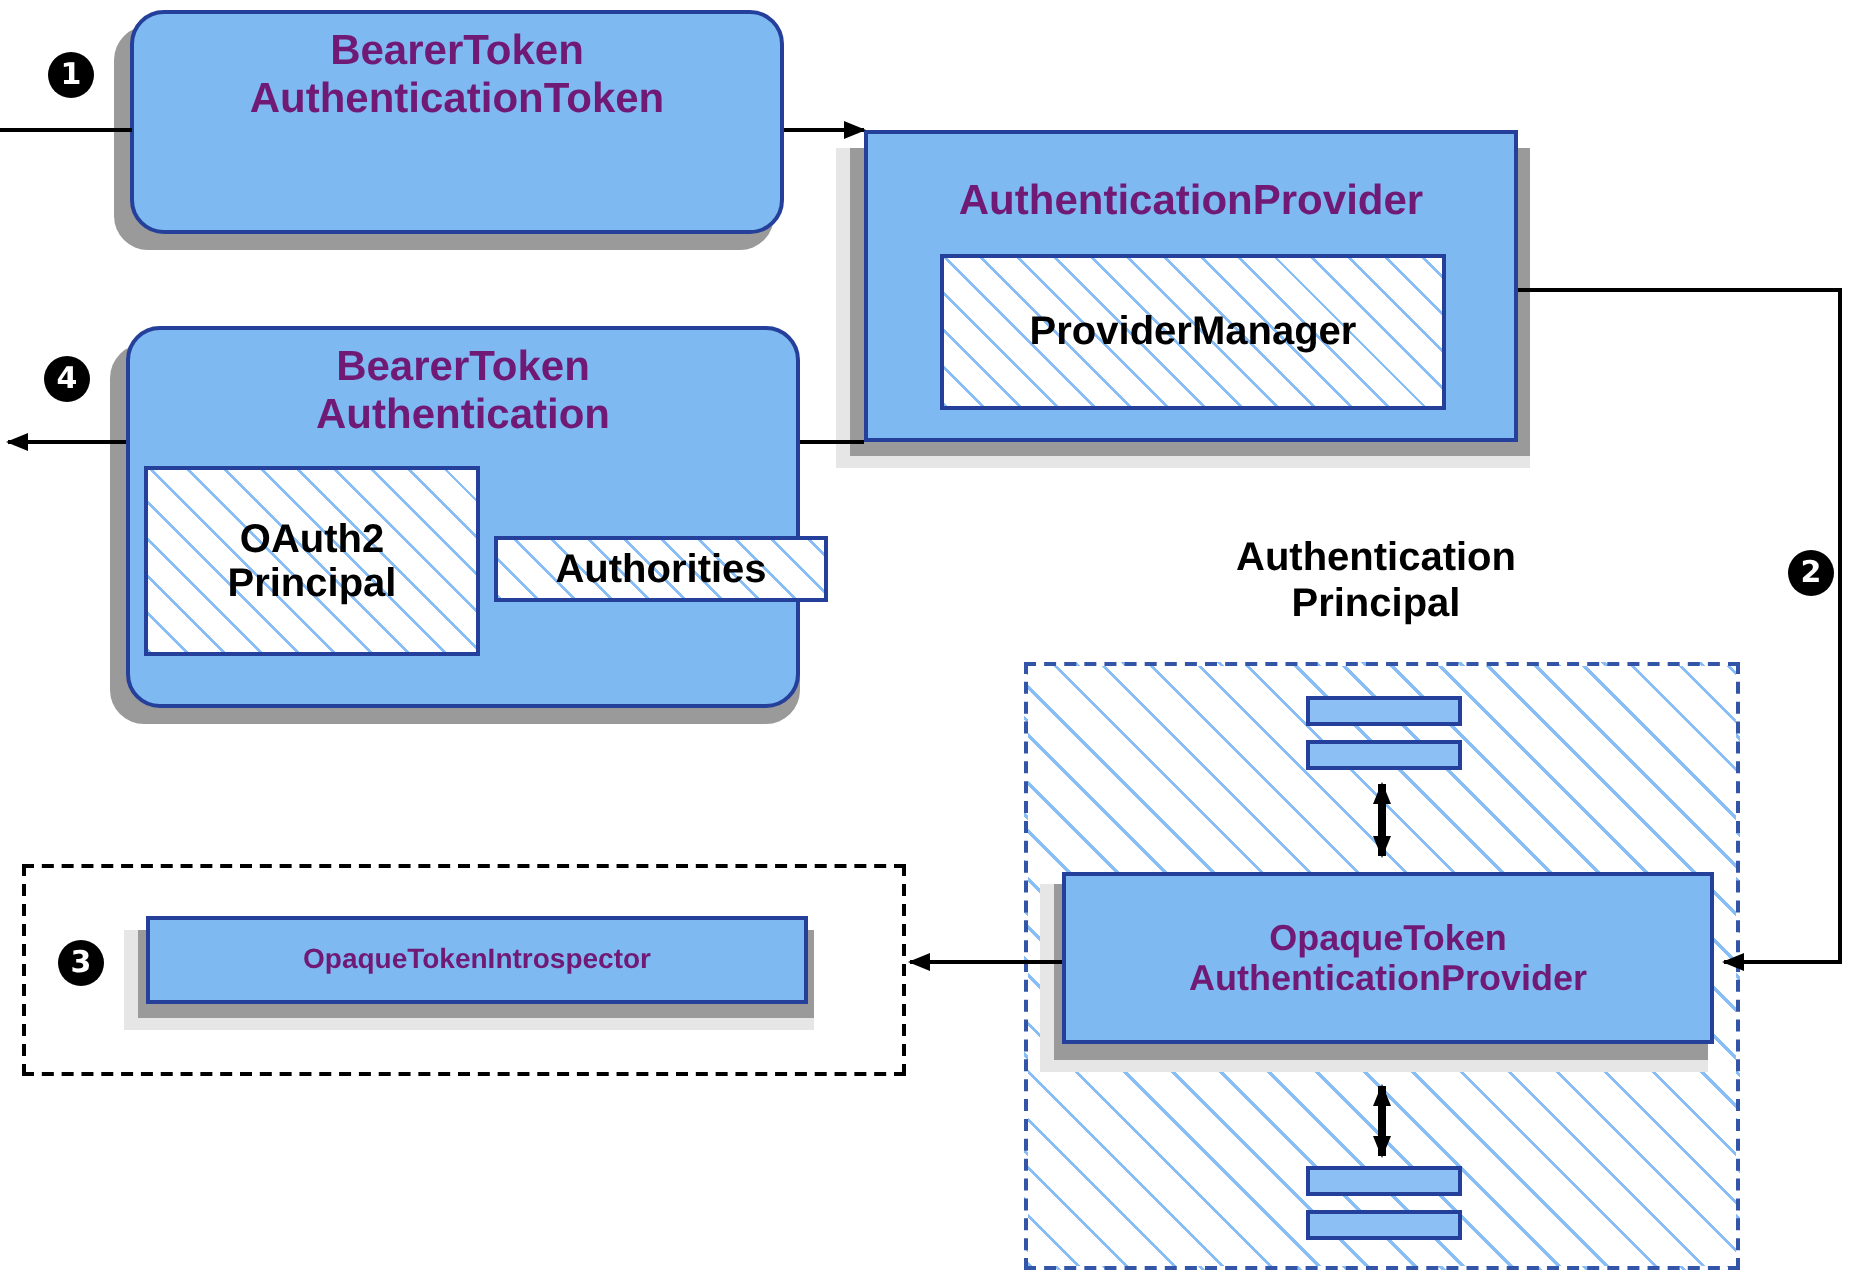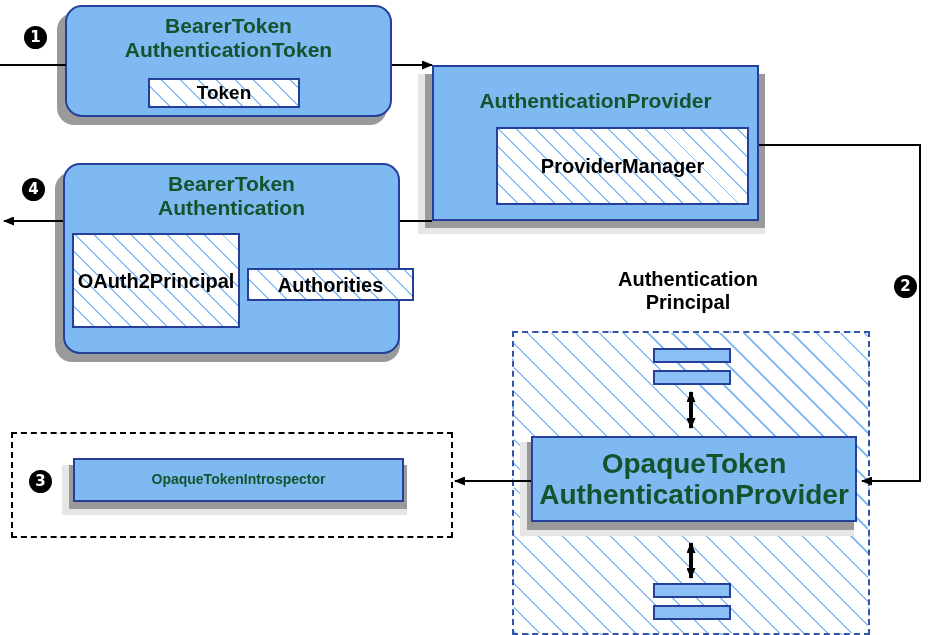--- a/index.html
+++ b/index.html
@@ -14,21 +14,21 @@
     background: #ffffff;
     font-family: "Liberation Sans", sans-serif;
     overflow: hidden;
   }
   .abs { position: absolute; box-sizing: border-box; }
 
   
   .cls {
     background: #7FB9F2;
     border: 2px solid #24409A;
-    color: #14532d;
+    color: #701a75;
     font-weight: bold;
     display: flex;
     align-items: center;
     justify-content: center;
     text-align: center;
     line-height: 1.12;
     z-index: 6;
   }
   .cls.rounded { border-radius: 17px; }
 
@@ -120,59 +120,56 @@
 </head>
 <body>
 
 <div id="canvas">
 
   <div class="abs shadow-dark rounded" style="left:57px; top:13px; width:330px; height:112px;"></div>
   <div class="abs cls rounded" style="left:65px; top:5px; width:327px; height:112px; flex-direction:column; justify-content:flex-start; padding-top:7px; font-size:21px;">
     <div>BearerToken</div>
     <div>AuthenticationToken</div>
   </div>
-  <div class="abs hatch" style="left:148px; top:78px; width:152px; height:30px; font-size:19px;">
-    <span>Token</span>
-  </div>
 
   <div class="abs shadow-light" style="left:418px; top:74px; width:347px; height:160px;"></div>
   <div class="abs shadow-dark" style="left:425px; top:74px; width:340px; height:154px;"></div>
   <div class="abs cls" style="left:432px; top:65px; width:327px; height:156px; flex-direction:column; justify-content:flex-start; padding-top:22px; font-size:21px;">
     <div>AuthenticationProvider</div>
   </div>
-  <div class="abs hatch" style="left:496px; top:127px; width:253px; height:78px; font-size:20px;">
+  <div class="abs hatch" style="left:470px; top:127px; width:253px; height:78px; font-size:20px;">
     <span>ProviderManager</span>
   </div>
 
   <div class="abs shadow-dark rounded" style="left:55px; top:172px; width:345px; height:190px;"></div>
   <div class="abs cls rounded" style="left:63px; top:163px; width:337px; height:191px; flex-direction:column; justify-content:flex-start; padding-top:7px; font-size:21px;">
     <div>BearerToken</div>
     <div>Authentication</div>
   </div>
-  <div class="abs hatch" style="left:72px; top:233px; width:168px; height:95px; flex-direction:row; font-size:20px; z-index:8;">
+  <div class="abs hatch" style="left:72px; top:233px; width:168px; height:95px; flex-direction:column; font-size:20px; z-index:8;">
     <div>OAuth2</div>
     <div>Principal</div>
   </div>
   <div class="abs hatch" style="left:247px; top:268px; width:167px; height:33px; font-size:20px; z-index:9;">
     <span>Authorities</span>
   </div>
 
   <div class="abs caption" style="left:573px; top:268px; width:230px; font-size:20px;">
     <div>Authentication</div>
     <div>Principal</div>
   </div>
 
   <div class="abs dashed-blue" style="left:512px; top:331px; width:358px; height:304px;"></div>
 
   <div class="abs bar" style="left:653px; top:348px; width:78px; height:15px;"></div>
   <div class="abs bar" style="left:653px; top:370px; width:78px; height:15px;"></div>
 
   <div class="abs shadow-light" style="left:520px; top:442px; width:334px; height:94px;"></div>
   <div class="abs shadow-dark" style="left:527px; top:442px; width:327px; height:88px;"></div>
-  <div class="abs cls" style="left:531px; top:436px; width:326px; height:86px; flex-direction:column; font-size:28px;text-align:right;">
+  <div class="abs cls" style="left:531px; top:436px; width:326px; height:86px; flex-direction:column; font-size:18px;text-align:right;">
     <div>OpaqueToken</div>
     <div>AuthenticationProvider</div>
   </div>
 
   <div class="abs bar" style="left:653px; top:583px; width:78px; height:15px;"></div>
   <div class="abs bar" style="left:653px; top:605px; width:78px; height:15px;"></div>
 
   <div class="abs dashed-black" style="left:11px; top:432px; width:442px; height:106px;"></div>
   <div class="abs shadow-light" style="left:62px; top:465px; width:345px; height:50px;"></div>
   <div class="abs shadow-dark" style="left:69px; top:465px; width:338px; height:44px;"></div>

